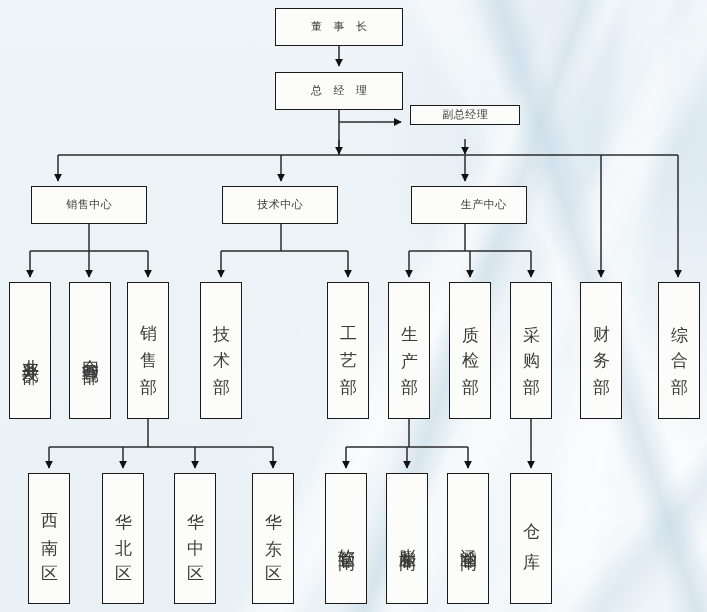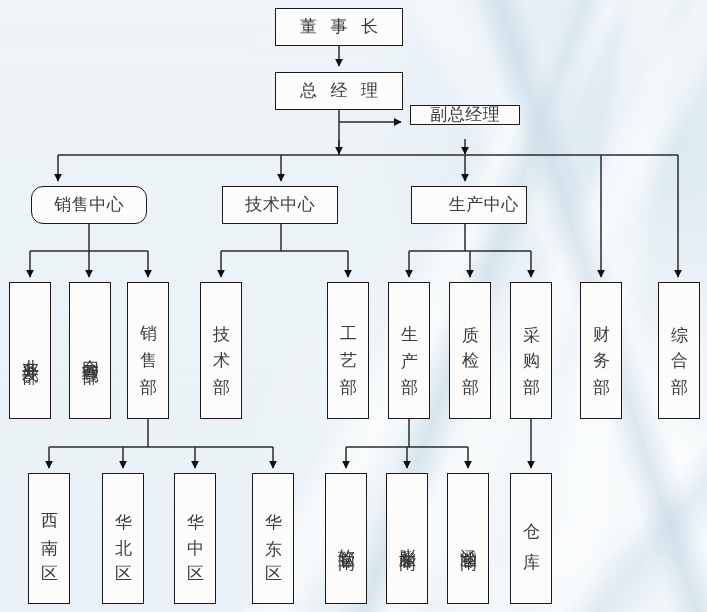--- a/index.html
+++ b/index.html
@@ -49,21 +49,21 @@
     background: #fcfcfa;
     border: 1.4px solid #1a1a1a;
     color: #3b3b3b;
     display: flex;
     align-items: center;
     justify-content: center;
     text-align: center;
     line-height: 1.28;
   }
   .node.h {
-    font-size: 17px;
+    font-size: 11px;
     letter-spacing: 4px;
     text-indent: 4px;
   }
   .node.h.tight { letter-spacing: 0.5px; text-indent: 0.5px; }
   .node.v {
     font-size: 17px;
     writing-mode: vertical-rl;
     text-orientation: upright;
     letter-spacing: 2px;
     padding: 5px 0;
@@ -148,21 +148,21 @@
   </div>
 
   <div class="node h" style="left: 275px; top: 72px; width: 128px; height: 38px; justify-content: center;">
     <span>总 经 理</span>
   </div>
 
   <div class="node h tight" style="left: 410px; top: 105px; width: 110px; height: 20px;">
     <span>副总经理</span>
   </div>
 
-  <div class="node h tight" style="left: 31px; top: 186px; width: 116px; height: 38px; border-radius: 12px;">
+  <div class="node h tight" style="left: 31px; top: 186px; width: 116px; height: 38px;">
     <span>销售中心</span>
   </div>
 
   <div class="node h tight" style="left: 222px; top: 186px; width: 116px; height: 38px;">
     <span>技术中心</span>
   </div>
 
   <div class="node h tight" style="left: 411px; top: 186px; width: 116px; height: 38px; padding-left: 29px;">
     <span>生产中心</span>
   </div>

